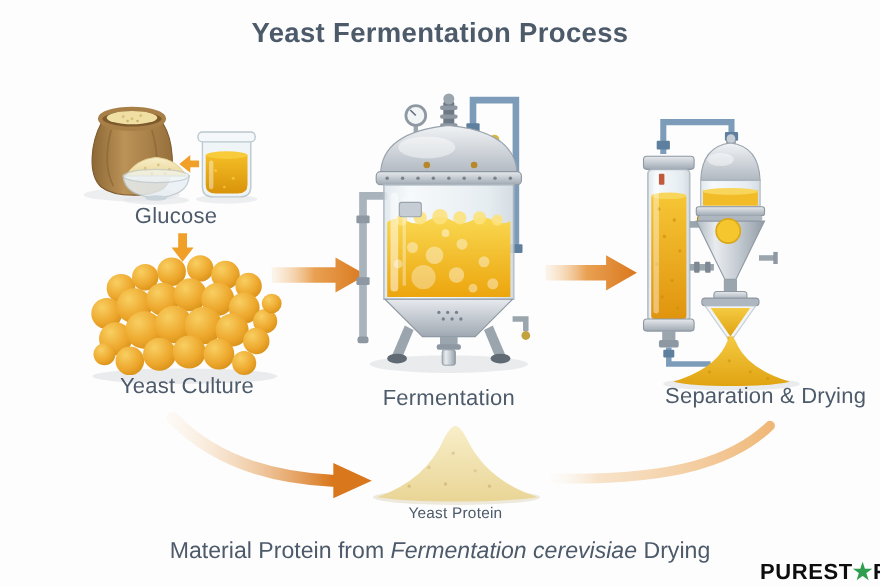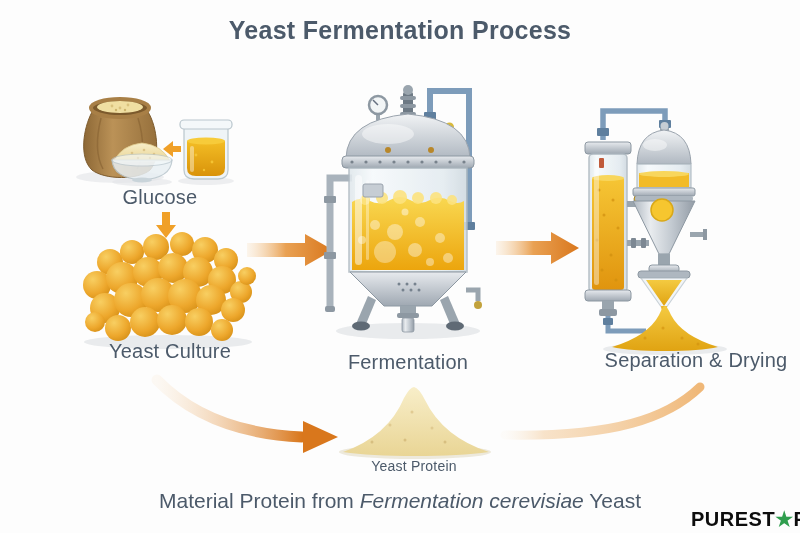--- a/index.html
+++ b/index.html
@@ -332,17 +332,17 @@
 </svg>
 
   <div class="title">Yeast Fermentation Process</div>
 
   <div class="lbl" style="left:160px;top:186px;">Glucose</div>
   <div class="lbl" style="left:170px;top:340px;">Yeast Culture</div>
   <div class="lbl" style="left:408px;top:351px;">Fermentation</div>
   <div class="lbl" style="left:657px;top:349px;margin-left:39px;">Separation &amp; Drying</div>
   <div class="lbl" style="left:414px;top:458px;font-size:14px;">Yeast Protein</div>
 
-  <div class="caption"><span>Material Protein from </span><span class="species">Fermentation cerevisiae</span><span> Yeast</span></div>
+  <div class="caption"><span>Material Protein from </span><span class="species">Fermentation cerevisiae</span><span> Drying</span></div>
 
   <div class="logo"><span>PUREST</span><span class="star">★</span><span>R</span></div>
 
 </div>
 
 </body></html>

